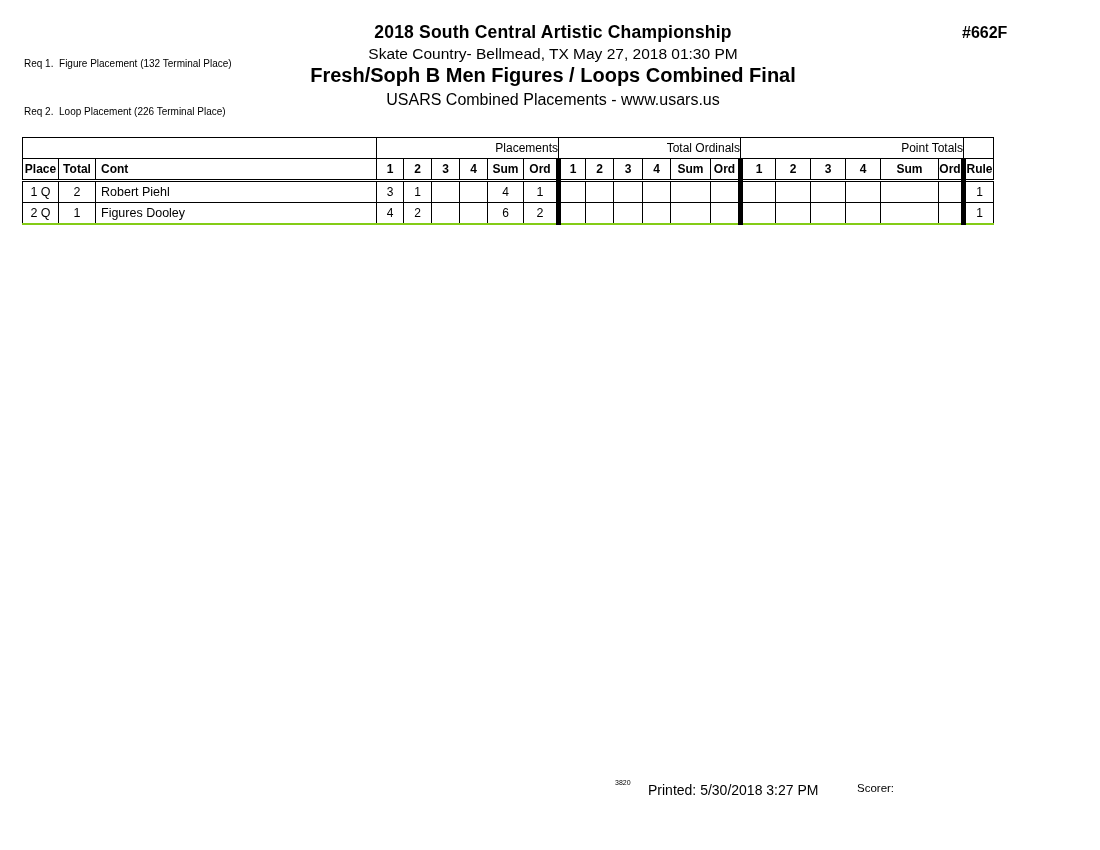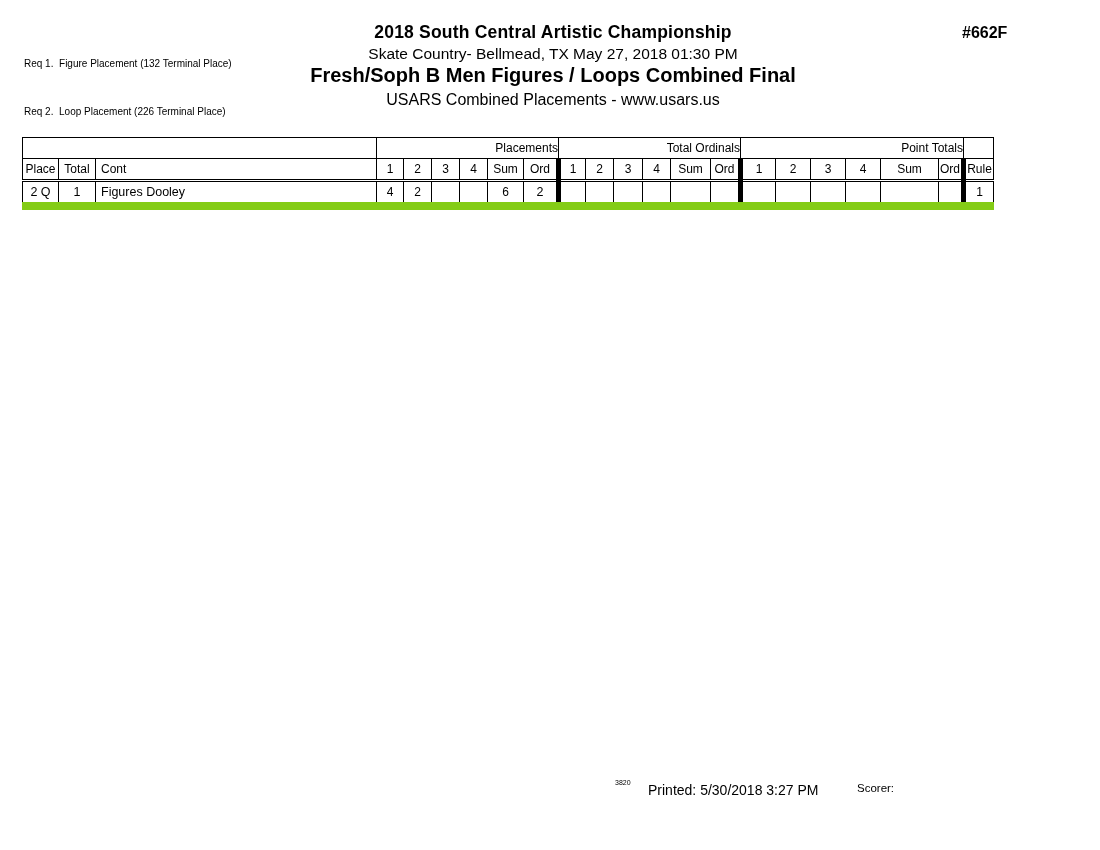--- a/index.html
+++ b/index.html
@@ -36,25 +36,25 @@
     border: 1px solid #000;
     padding: 0; margin: 0;
     height: 20px; line-height: 20px;
     text-align: center; vertical-align: middle;
     font-weight: normal;
     white-space: nowrap; overflow: hidden;
   }
   tr.group-row td { height: 20px; text-align: right; }
   td.nob { border: none; }
   td.grp { text-align: left; padding-left: 4px; }
-  tr.head-row th { border-bottom: 3px double #000; }
+  tr.head-row th { border-bottom: 3px double #000; font-weight: bold; }
   .al { text-align: left !important; padding-left: 5px !important; }
   .thickL { border-left: 5px solid #000 !important; }
   .b { font-weight: bold; font-size: 12.5px; }
-  tbody tr.last td { border-bottom: 8px solid #84cc16; }
+  tbody tr.last td { border-bottom: 2px solid #84cc16; }
 
   
   .print-code   { position: absolute; left: 615px; top: 779px; font-size: 7px; line-height: 7px; }
   .printed-line { position: absolute; left: 648px; top: 782px; font-size: 14px; }
   .scorer-line  { position: absolute; left: 857px; top: 782px; font-size: 11.5px; }
 </style>
 </head>
 <body>
 
 <div class="page">
@@ -125,20 +125,44 @@
         <th class="thickL">1</th>
         <th>2</th>
         <th>3</th>
         <th>4</th>
         <th>Sum</th>
         <th>Ord</th>
         <th class="thickL">Rule</th>
       </tr>
     </thead>
     <tbody>
+      <tr>
+        <td class="b">1 Q</td>
+        <td class="b">2</td>
+        <td class="b al">Robert Piehl</td>
+        <td>3</td>
+        <td>1</td>
+        <td></td>
+        <td></td>
+        <td>4</td>
+        <td class="b">1</td>
+        <td class="thickL"></td>
+        <td></td>
+        <td></td>
+        <td></td>
+        <td></td>
+        <td></td>
+        <td class="thickL"></td>
+        <td></td>
+        <td></td>
+        <td></td>
+        <td></td>
+        <td></td>
+        <td class="thickL">1</td>
+      </tr>
       <tr class="last">
         <td class="b">2 Q</td>
         <td class="b">1</td>
         <td class="b al">Figures Dooley</td>
         <td>4</td>
         <td>2</td>
         <td></td>
         <td></td>
         <td>6</td>
         <td class="b">2</td>

